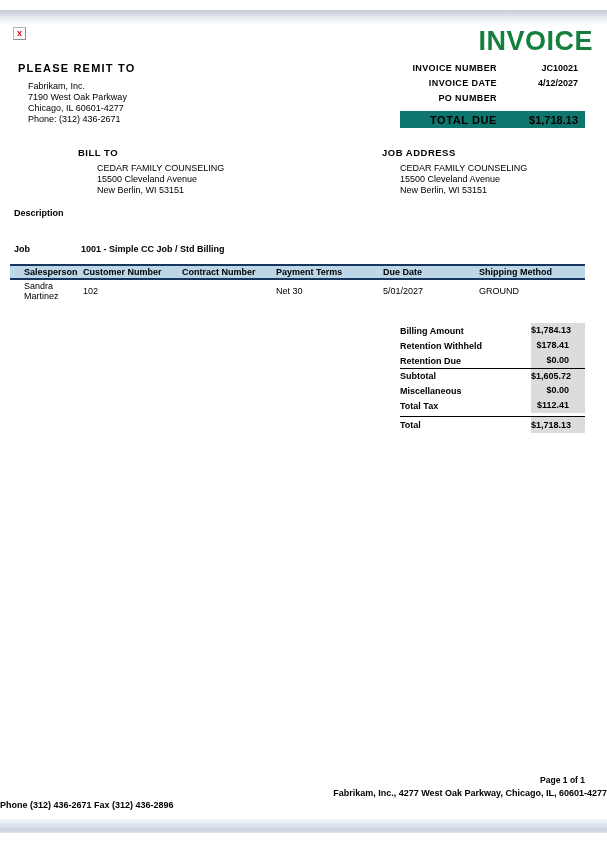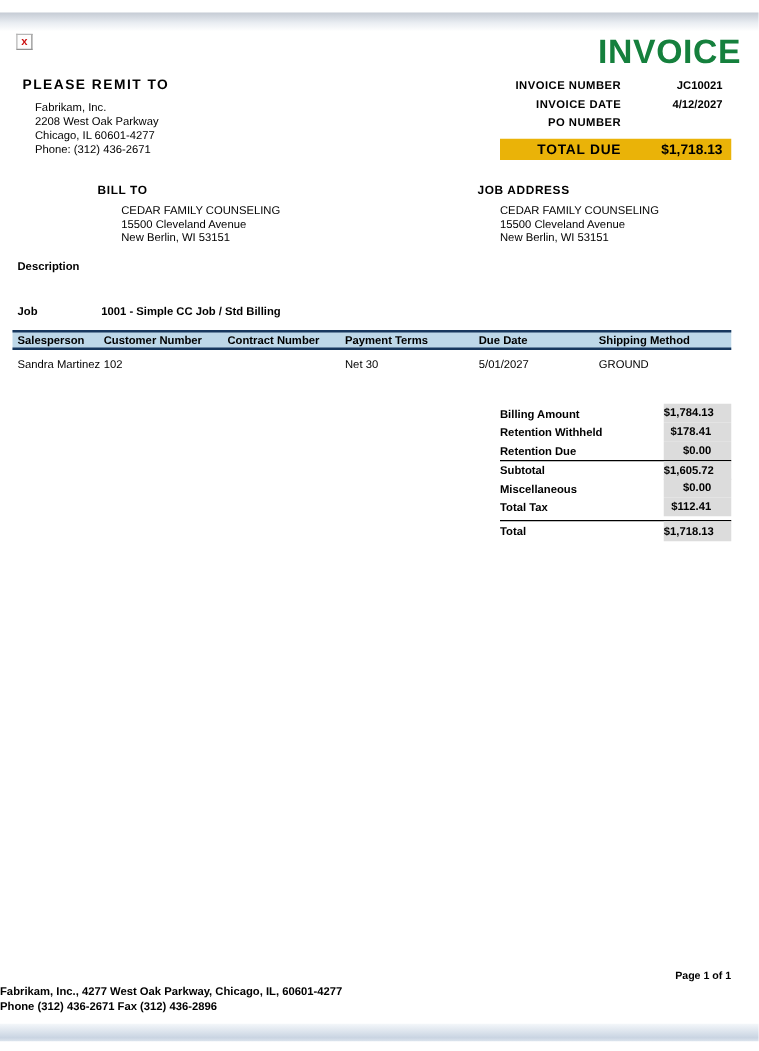--- a/index.html
+++ b/index.html
@@ -39,21 +39,21 @@
   .meta-row { display: flex; height: 15px; align-items: center; }
   .meta-label {
     width: 97px; text-align: right;
     font-size: 9px; font-weight: 700; letter-spacing: 0.4px;
   }
   .meta-value {
     flex: 1; text-align: right; padding-right: 7px;
     font-size: 9px; font-weight: 700;
   }
   .total-due-bar {
-    margin-top: 6px; height: 17px; background: #eab308;
+    margin-top: 6px; height: 17px; background: #0f766e;
     display: flex; align-items: center;
   }
   .total-due-label {
     width: 97px; text-align: right;
     font-size: 11px; font-weight: 700; letter-spacing: 0.6px;
   }
   .total-due-value {
     flex: 1; text-align: right; padding-right: 7px;
     font-size: 11px; font-weight: 700;
   }
@@ -67,58 +67,58 @@
   .job-label { position: absolute; left: 14px; top: 244px; font-size: 9px; font-weight: 600; }
   .job-value { position: absolute; left: 81px; top: 244px; font-size: 9px; font-weight: 600; }
   .details-table { position: absolute; left: 10px; top: 264px; width: 575px; font-size: 9px; }
   .thead {
     display: flex; height: 16px; align-items: center;
     background: #bdd7e8;
     border-top: 2px solid #17375e; border-bottom: 2px solid #17375e;
     font-weight: 700;
   }
   .trow { display: flex; height: 16px; align-items: center; padding-top: 6px; }
-  .c1 { width: 73px; padding-left: 4px; }
+  .c1 { width: 73px; padding-left: 14px; }
   .c2 { width: 99px; }
   .c3 { width: 94px; }
   .c4 { width: 107px; }
   .c5 { width: 96px; }
   .c6 { width: 101px; }
   .totals { position: absolute; left: 400px; top: 323px; width: 185px; font-size: 9px; }
   .totals-row { display: flex; height: 15px; align-items: center; }
   .totals-label { flex: 1; text-align: left; padding-right: 3px; font-weight: 600; }
   .totals-value {
     width: 54px; height: 15px; line-height: 15px;
     background: #dcdcdc; text-align: right; padding-right: 16px; font-weight: 600;
   }
   .rule-above { border-top: 1px solid #000; }
   .grand-total { border-top: 1.5px solid #000; margin-top: 3px; height: 17px; font-weight: 700; }
   .grand-total .totals-label, .grand-total .totals-value { font-weight: 700; }
   .grand-total .totals-value { height: 16px; line-height: 16px; }
   .page-number { position: absolute; right: 22px; top: 775px; font-size: 8.5px; font-weight: 600; }
-  .footer-line1 { position: absolute; left: 0; top: 788px; width: 607px; text-align: left; font-size: 9px; font-weight: 600; }
+  .footer-line1 { position: absolute; left: 0; top: 788px; width: 607px; text-align: right; font-size: 9px; font-weight: 600; }
   .footer-line2 { position: absolute; left: 0; top: 800px; width: 607px; text-align: left; font-size: 9px; font-weight: 600; }
   .bottom-bar {
     position: absolute; left: 0; top: 819px; width: 607px; height: 14px;
     background: linear-gradient(180deg, #f4f7fa 0%, #c9d4e2 80%, #dde5ee 100%);
   }
 </style>
 </head>
 <body>
 
 <div class="top-bar"></div>
 
 <div class="broken-img">x</div>
 
 <div class="invoice-title">INVOICE</div>
 
 <div class="remit-heading">PLEASE REMIT TO</div>
 <div class="remit-lines">
   <div>Fabrikam, Inc.</div>
-  <div>2208 West Oak Parkway</div>
+  <div>7190 West Oak Parkway</div>
   <div>Chicago, IL  60601-4277</div>
   <div>Phone: (312) 436-2671</div>
 </div>
 
 <div class="meta-block">
   <div class="meta-row">
     <div class="meta-label">INVOICE NUMBER</div>
     <div class="meta-value">JC10021</div>
   </div>
   <div class="meta-row">

